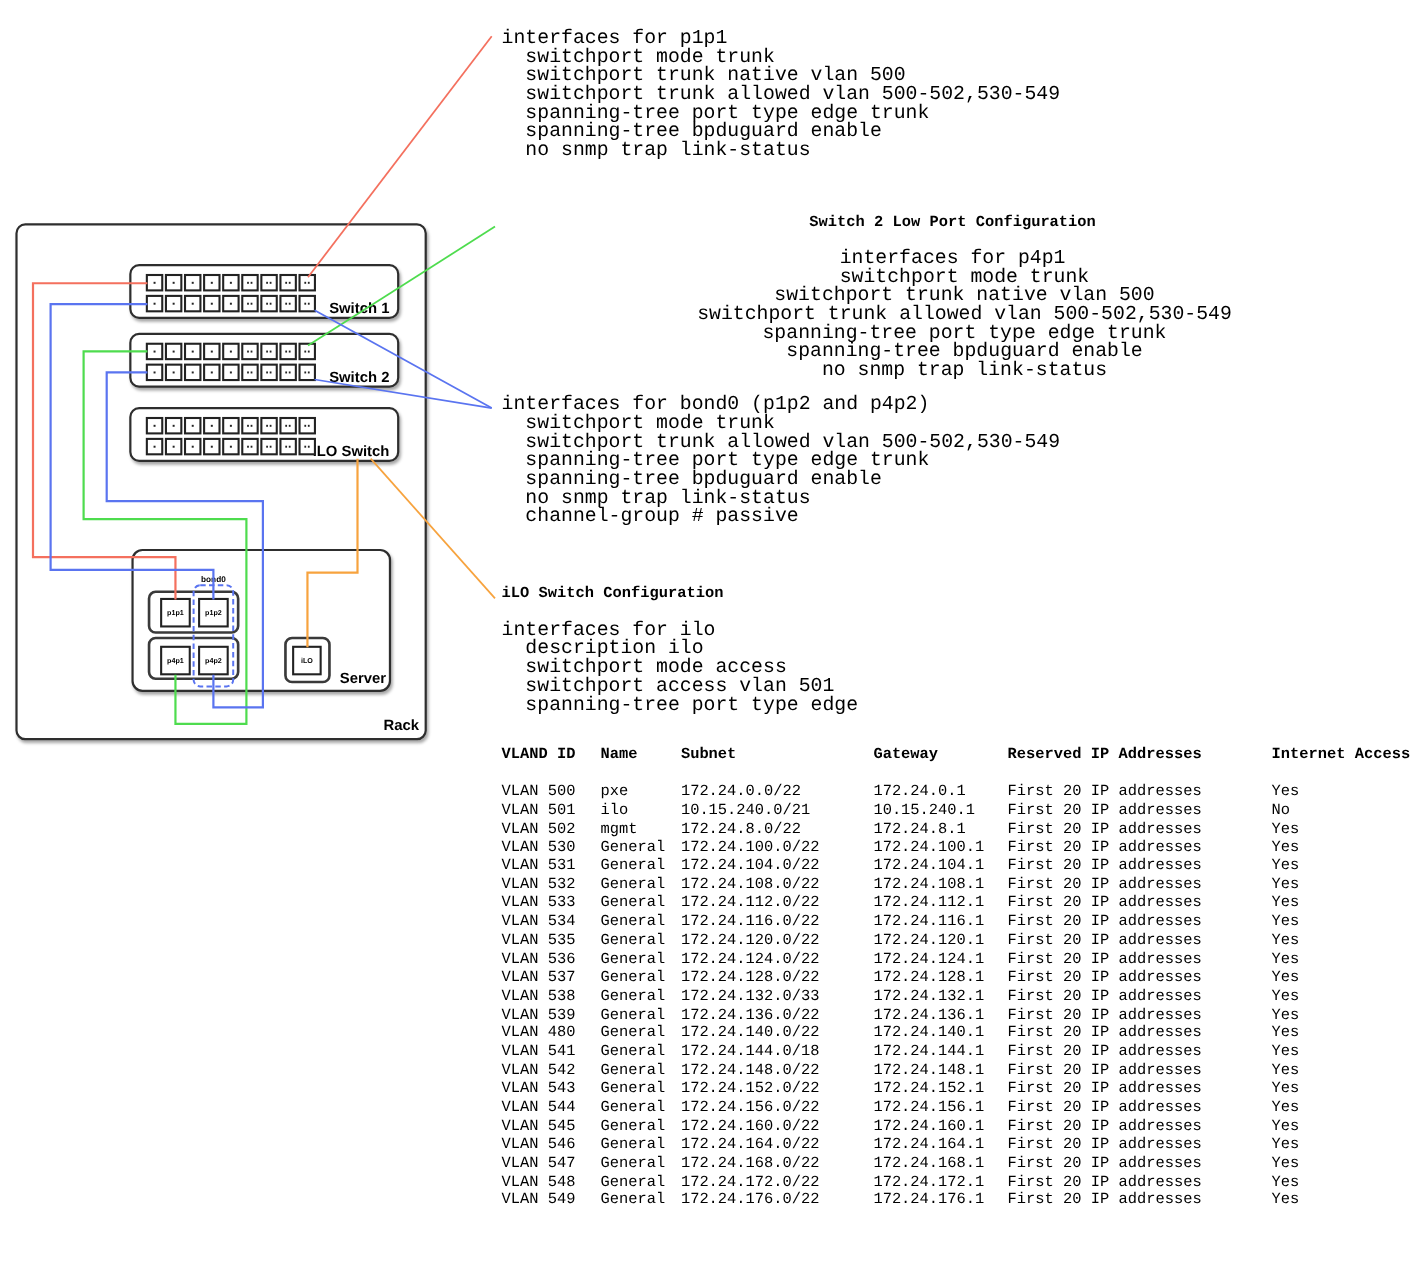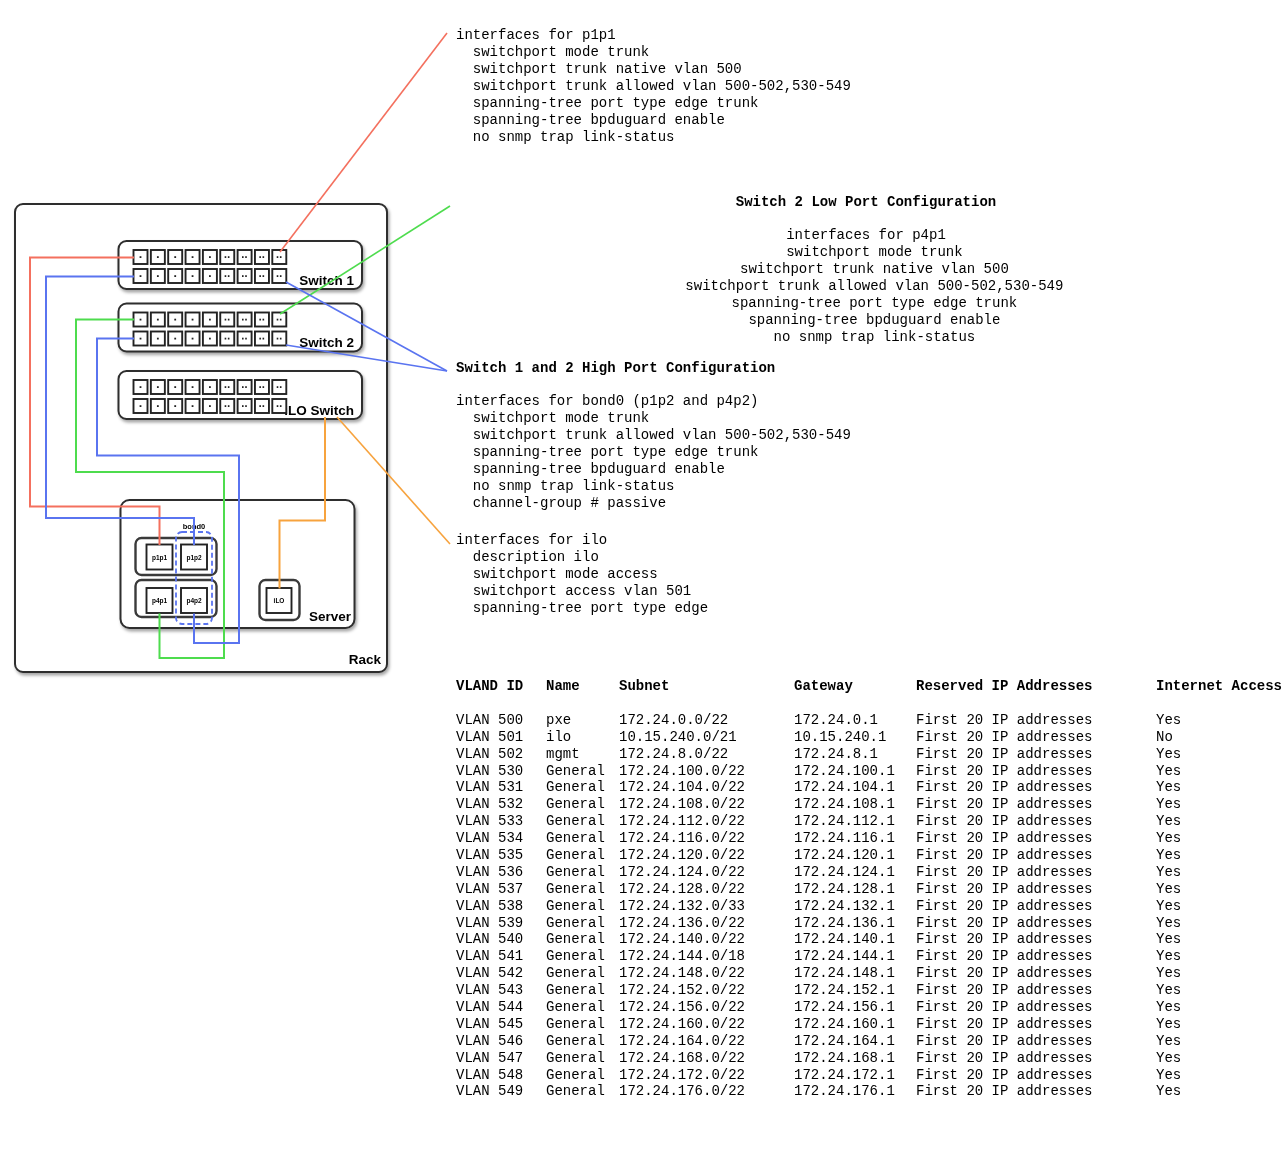--- a/index.html
+++ b/index.html
@@ -2,21 +2,21 @@
 <html style="--cable_red: #f4705e; --cable_blue: #5a74f0; --cable_green: #4edc4e; --cable_orange: #f7a33e; --box_border: #2e2e2e; --text: #000000;"><head>
 <meta charset="utf-8">
 <style>
   html,body{margin:0;padding:0;background:#fff;}
   #canvas{position:relative;width:1287px;height:1154px;background:#fff;overflow:hidden;
           font-family:"Liberation Mono","DejaVu Sans Mono",monospace;color:var(--text,#000);}
   
   .cfg-block{position:absolute;left:456px;width:820px;}
   .cfg-block h3{margin:0 0 16px 0;font-size:14px;line-height:17px;font-weight:bold;
                 font-family:"Liberation Mono","DejaVu Sans Mono",monospace;}
-  .cfg-block pre{margin:0;font-size:14px;line-height:17px;white-space:pre;
+  .cfg-block pre{margin:0;font-size:18px;line-height:17px;white-space:pre;
                  font-family:"Liberation Mono","DejaVu Sans Mono",monospace;}
   #block-0{top:27px;} #block-1{top:194px;text-align:center;} #block-2{top:360px;} #block-3{top:532px;}
   
   #vlan-table{position:absolute;left:456px;top:678px;width:825px;font-size:14px;}
   .trow{position:relative;height:16.9px;line-height:16.9px;white-space:nowrap;}
   .trow.header{font-weight:bold;}
   .tspacer{height:17px;}
   .trow span{position:absolute;top:0;}
   .c0{left:0;} .c1{left:90px;} .c2{left:163px;} .c3{left:338px;} .c4{left:460px;} .c5{left:700px;}
   
@@ -242,30 +242,30 @@
     <h3>Switch 2 Low Port Configuration</h3>
     <pre>interfaces for p4p1
   switchport mode trunk
   switchport trunk native vlan 500
   switchport trunk allowed vlan 500-502,530-549
   spanning-tree port type edge trunk
   spanning-tree bpduguard enable
   no snmp trap link-status</pre>
   </section>
   <section class="cfg-block" id="block-2">
-    <h3>Switch 1 and 2 High Port Configuration</h3>
     <pre>interfaces for bond0 (p1p2 and p4p2)
   switchport mode trunk
   switchport trunk allowed vlan 500-502,530-549
   spanning-tree port type edge trunk
   spanning-tree bpduguard enable
   no snmp trap link-status
   channel-group # passive</pre>
   </section>
   <section class="cfg-block" id="block-3">
+    <h3>iLO Switch Configuration</h3>
     <pre>interfaces for ilo
   description ilo
   switchport mode access
   switchport access vlan 501
   spanning-tree port type edge</pre>
   </section>
 
   <div id="vlan-table">
     <div class="trow header">
       <span class="c0">VLAND ID</span>
@@ -376,21 +376,21 @@
       </div>
         <div class="trow">
         <span class="c0">VLAN 539</span>
         <span class="c1">General</span>
         <span class="c2">172.24.136.0/22</span>
         <span class="c3">172.24.136.1</span>
         <span class="c4">First 20 IP addresses</span>
         <span class="c5">Yes</span>
       </div>
         <div class="trow">
-        <span class="c0">VLAN 540</span>
+        <span class="c0">VLAN 480</span>
         <span class="c1">General</span>
         <span class="c2">172.24.140.0/22</span>
         <span class="c3">172.24.140.1</span>
         <span class="c4">First 20 IP addresses</span>
         <span class="c5">Yes</span>
       </div>
         <div class="trow">
         <span class="c0">VLAN 541</span>
         <span class="c1">General</span>
         <span class="c2">172.24.144.0/18</span>

